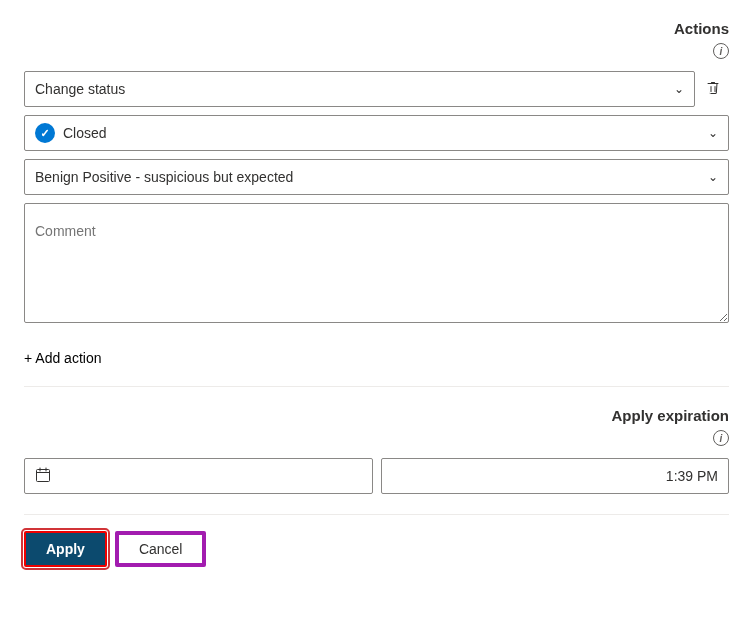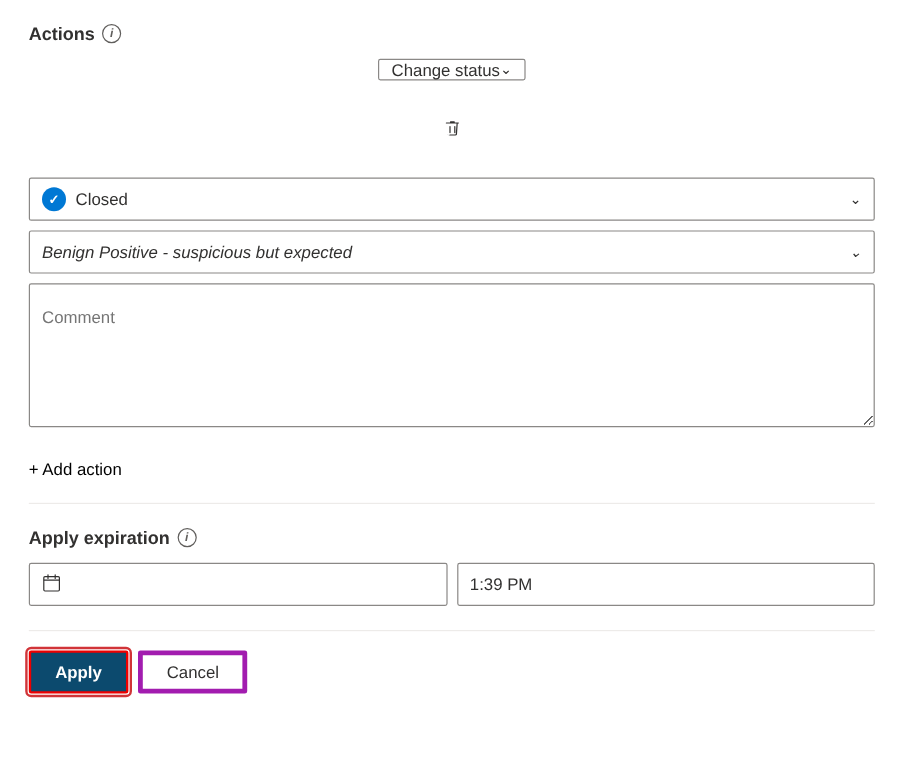--- a/index.html
+++ b/index.html
@@ -16,23 +16,24 @@
       padding: 20px 24px;
       font-size: 14px;
       color: #323130;
     }
 
     .section-title {
       font-size: 15px;
       font-weight: 600;
       color: #323130;
       display: flex;
-      align-items: flex-start;
+      align-items: flex-end;
       gap: 6px;
       margin-bottom: 12px;
+      flex-direction: column;
     }
 
     .info-icon {
       width: 16px;
       height: 16px;
       border-radius: 50%;
       border: 1.5px solid #605e5c;
       display: inline-flex;
       align-items: center;
       justify-content: center;
@@ -40,23 +41,22 @@
       color: #605e5c;
       font-style: italic;
       font-weight: 700;
       cursor: default;
       flex-shrink: 0;
     }
 
     .dropdown-row {
       display: flex;
       align-items: center;
-      gap: 25px;
-      margin-bottom: 24px;
-      flex-direction: column;
+      gap: 2px;
+      margin-bottom: 8px;
     }
 
     .dropdown {
       flex: 1;
       height: 36px;
       border: 1px solid #8a8886;
       border-radius: 2px;
       padding: 0 10px;
       display: flex;
       align-items: center;
@@ -208,20 +208,21 @@
       background: #fff;
     }
 
     .time-input {
       flex: 1;
       border: none;
       outline: none;
       font-size: 14px;
       color: #323130;
       background: transparent;
+      text-align: right;
     }
 
     .bottom-divider {
       border: none;
       border-top: 1px solid #edebe9;
       margin: 20px 0 16px 0;
     }
 
     .actions-bar {
       display: flex;
@@ -292,21 +293,21 @@
     <div class="dropdown-left">
       <div class="check-circle">
         <span class="check-icon">✓</span>
       </div>
       <span class="dropdown-text">Closed</span>
     </div>
     <span class="chevron-down">⌄</span>
   </div>
 
   
-  <div class="dropdown" style="margin-bottom: 8px; font-style: italic;">
+  <div class="dropdown" style="margin-bottom: 8px;">
     <span class="dropdown-text">Benign Positive - suspicious but expected</span>
     <span class="chevron-down">⌄</span>
   </div>
 
   
   <textarea class="comment-textarea" placeholder="Comment" style=""></textarea>
 
 </div>
 
 <button class="add-action">

